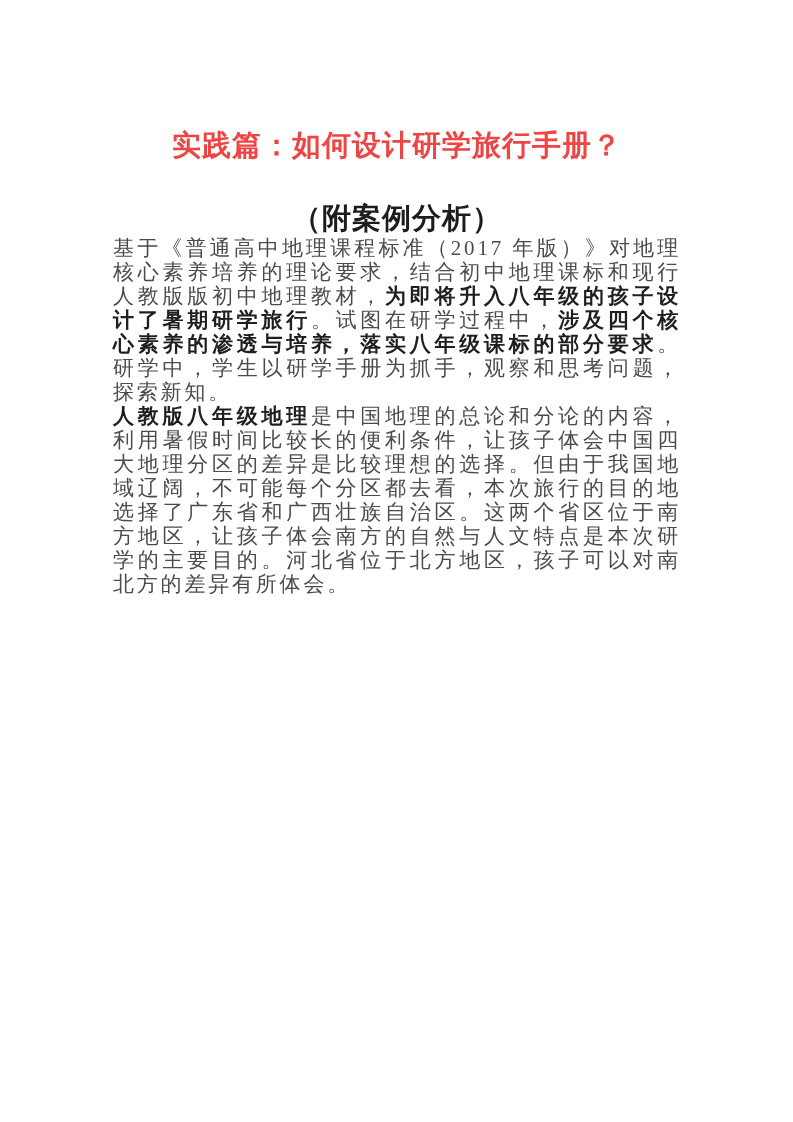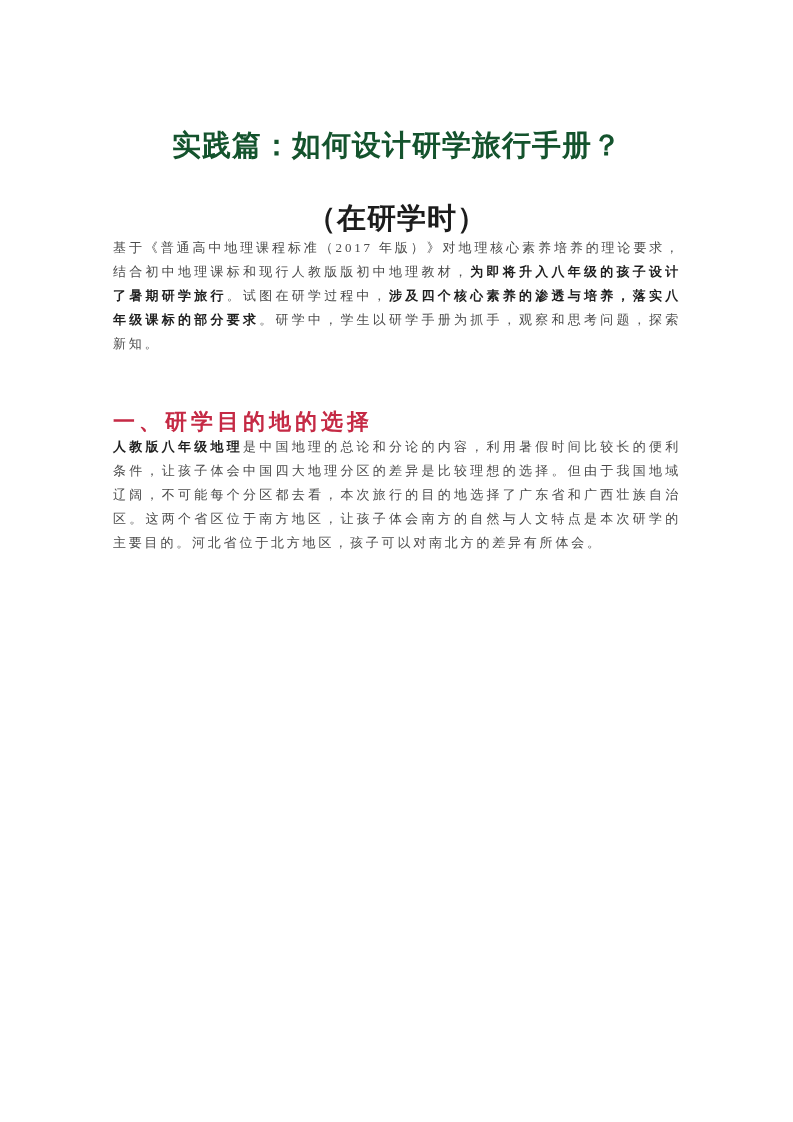--- a/index.html
+++ b/index.html
@@ -13,35 +13,35 @@
     width: 793px; height: 1122px;
     background: #ffffff;
     box-sizing: border-box;
     padding: 0 112px 0 113px;
   }
   .doc-title {
     margin: 127px 0 0 0;
     font-size: 29px;
     line-height: 36px;
     font-weight: bold;
-    color: #14532d;
+    color: #ef4444;
     text-align: center;
     letter-spacing: 1px;
   }
   .doc-subtitle {
     margin: 37px 0 0 0;
     font-size: 29px;
     line-height: 36px;
     font-weight: bold;
     color: #1c1c1c;
     text-align: center;
     letter-spacing: 1px;
   }
   p.body-para {
-    font-size: 13px;
+    font-size: 21px;
     line-height: 24px;
     letter-spacing: 2.8px;
     color: #4b4b4b;
     text-align: justify;
     text-align-last: left;
     margin: 0;
   }
   p.body-para b {
     font-weight: bold;
     color: #1f1f1f;
@@ -60,23 +60,22 @@
     text-align: left;
   }
 </style>
 </head>
 <body>
 
 <div class="page">
 
   <h1 class="doc-title">实践篇：如何设计研学旅行手册？</h1>
 
-  <h1 class="doc-subtitle">（在研学时）</h1>
+  <h1 class="doc-subtitle">（附案例分析）</h1>
 
   <p class="body-para p1"><span>基于《普通高中地理课程标准（2017 年版）》对地理核心素养培养的理论要求，结合初中地理课标和现行人教版版初中地理教材，</span><b>为即将升入八年级的孩子设计了暑期研学旅行</b><span>。试图在研学过程中，</span><b>涉及四个核心素养的渗透与培养，落实八年级课标的部分要求</b><span>。研学中，学生以研学手册为抓手，观察和思考问题，探索新知。</span></p>
 
 
-  <h2 class="section-heading">一、研学目的地的选择</h2>
 
   <p class="body-para p3"><b>人教版八年级地理</b><span>是中国地理的总论和分论的内容，利用暑假时间比较长的便利条件，让孩子体会中国四大地理分区的差异是比较理想的选择。但由于我国地域辽阔，不可能每个分区都去看，本次旅行的目的地选择了广东省和广西壮族自治区。这两个省区位于南方地区，让孩子体会南方的自然与人文特点是本次研学的主要目的。河北省位于北方地区，孩子可以对南北方的差异有所体会。</span></p>
 
 
 </div>
 
 </body></html>

